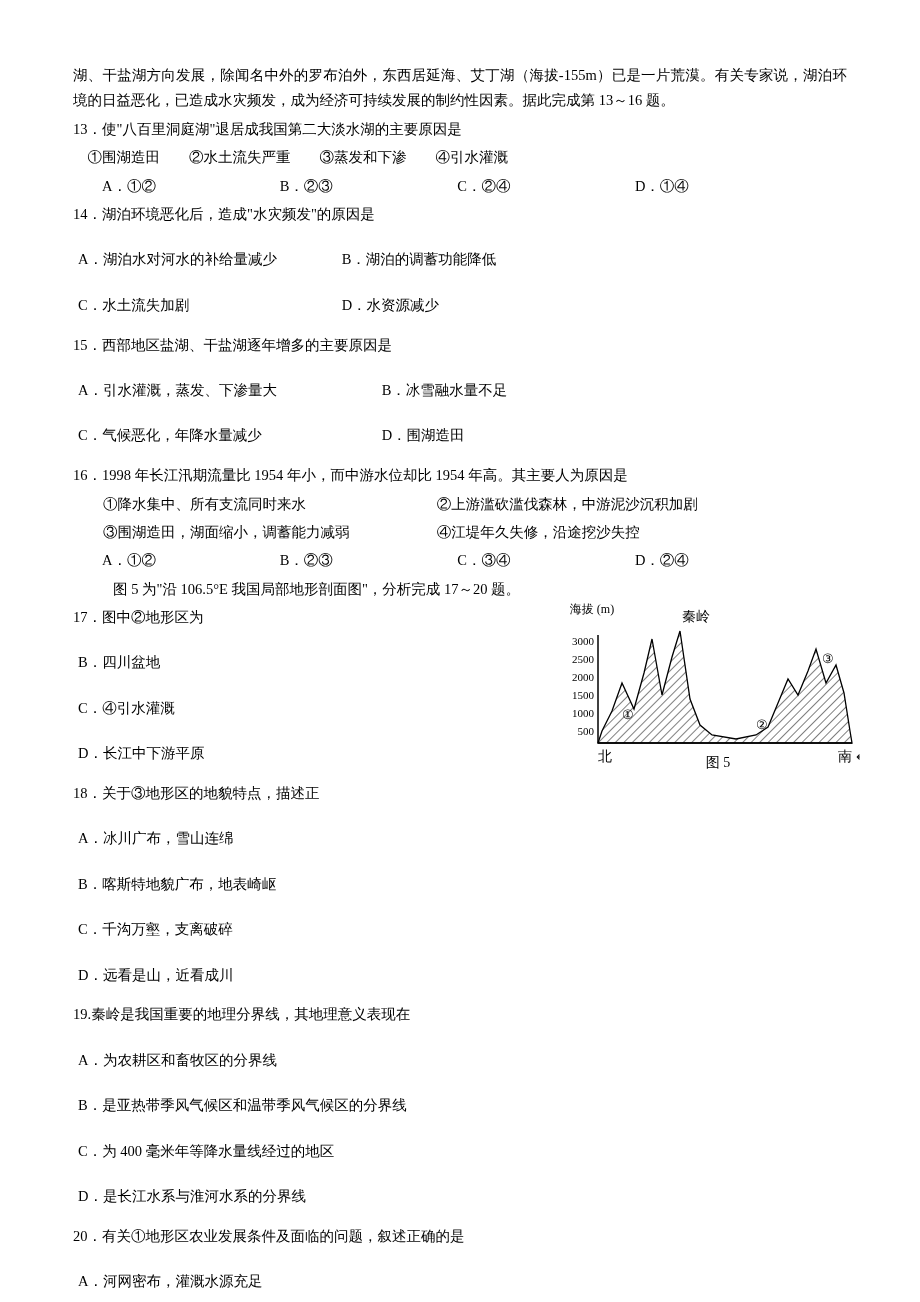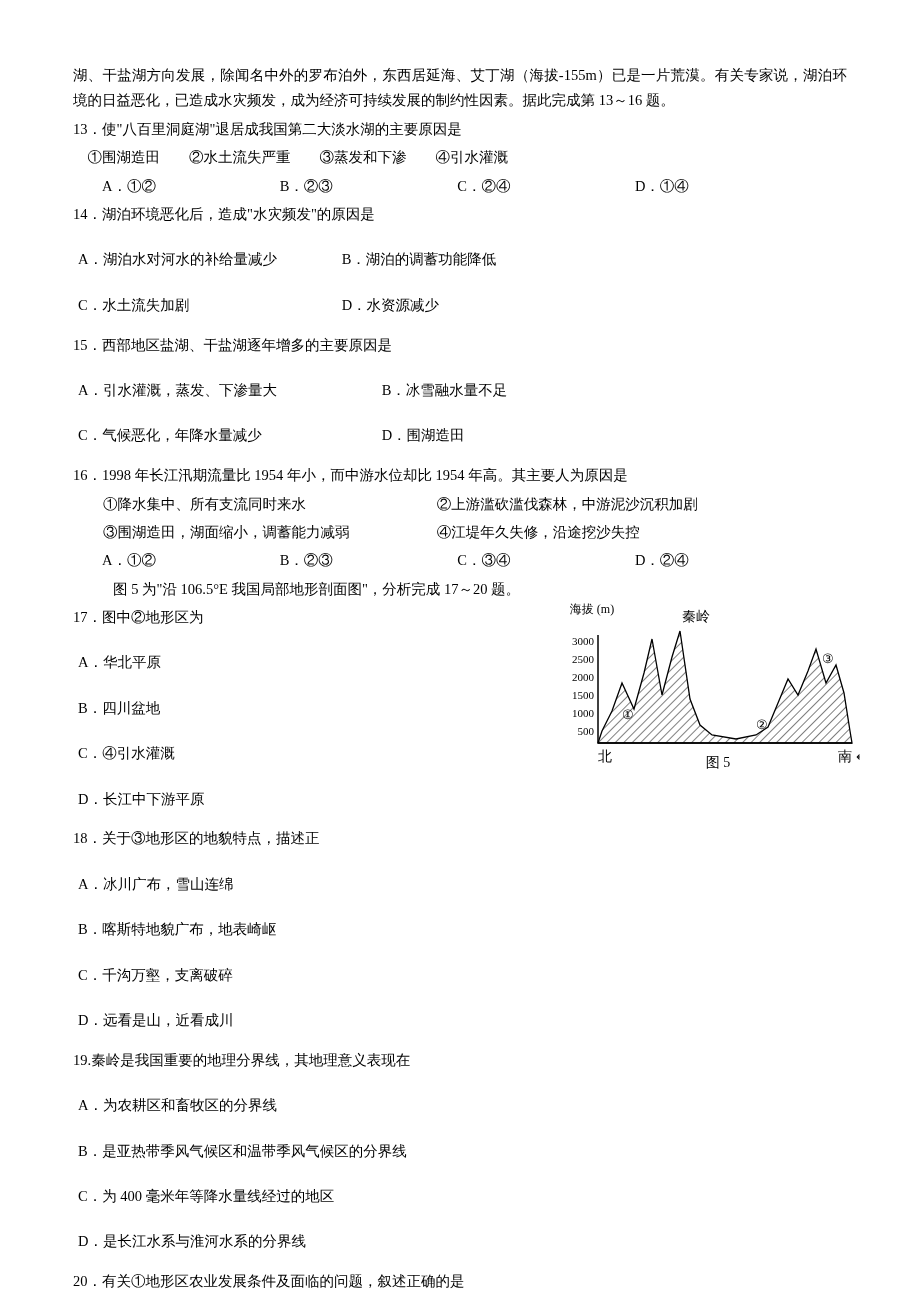--- a/index.html
+++ b/index.html
@@ -109,21 +109,20 @@
       <text x="272" y="68" font-size="13">③</text>
       <text x="48" y="166" font-size="14">北</text>
       <text x="288" y="166" font-size="14">南</text>
       <text x="306" y="166" font-size="13">↵</text>
       <text x="168" y="172" font-size="14" text-anchor="middle">图 5</text>
     </svg>
   </div>
 
   <p class="para">17．图中②地形区为</p>
   <div class="narrow">
-    <p class="suboption">A．华北平原</p>
     <p class="suboption">B．四川盆地</p>
     <p class="suboption">C．④引水灌溉</p>
     <p class="suboption">D．长江中下游平原</p>
   </div>
   <p class="para narrow">18．关于③地形区的地貌特点，描述正</p>
 </div>
 
 <p class="suboption">A．冰川广布，雪山连绵</p>
 <p class="suboption">B．喀斯特地貌广布，地表崎岖</p>
 <p class="suboption">C．千沟万壑，支离破碎</p>

